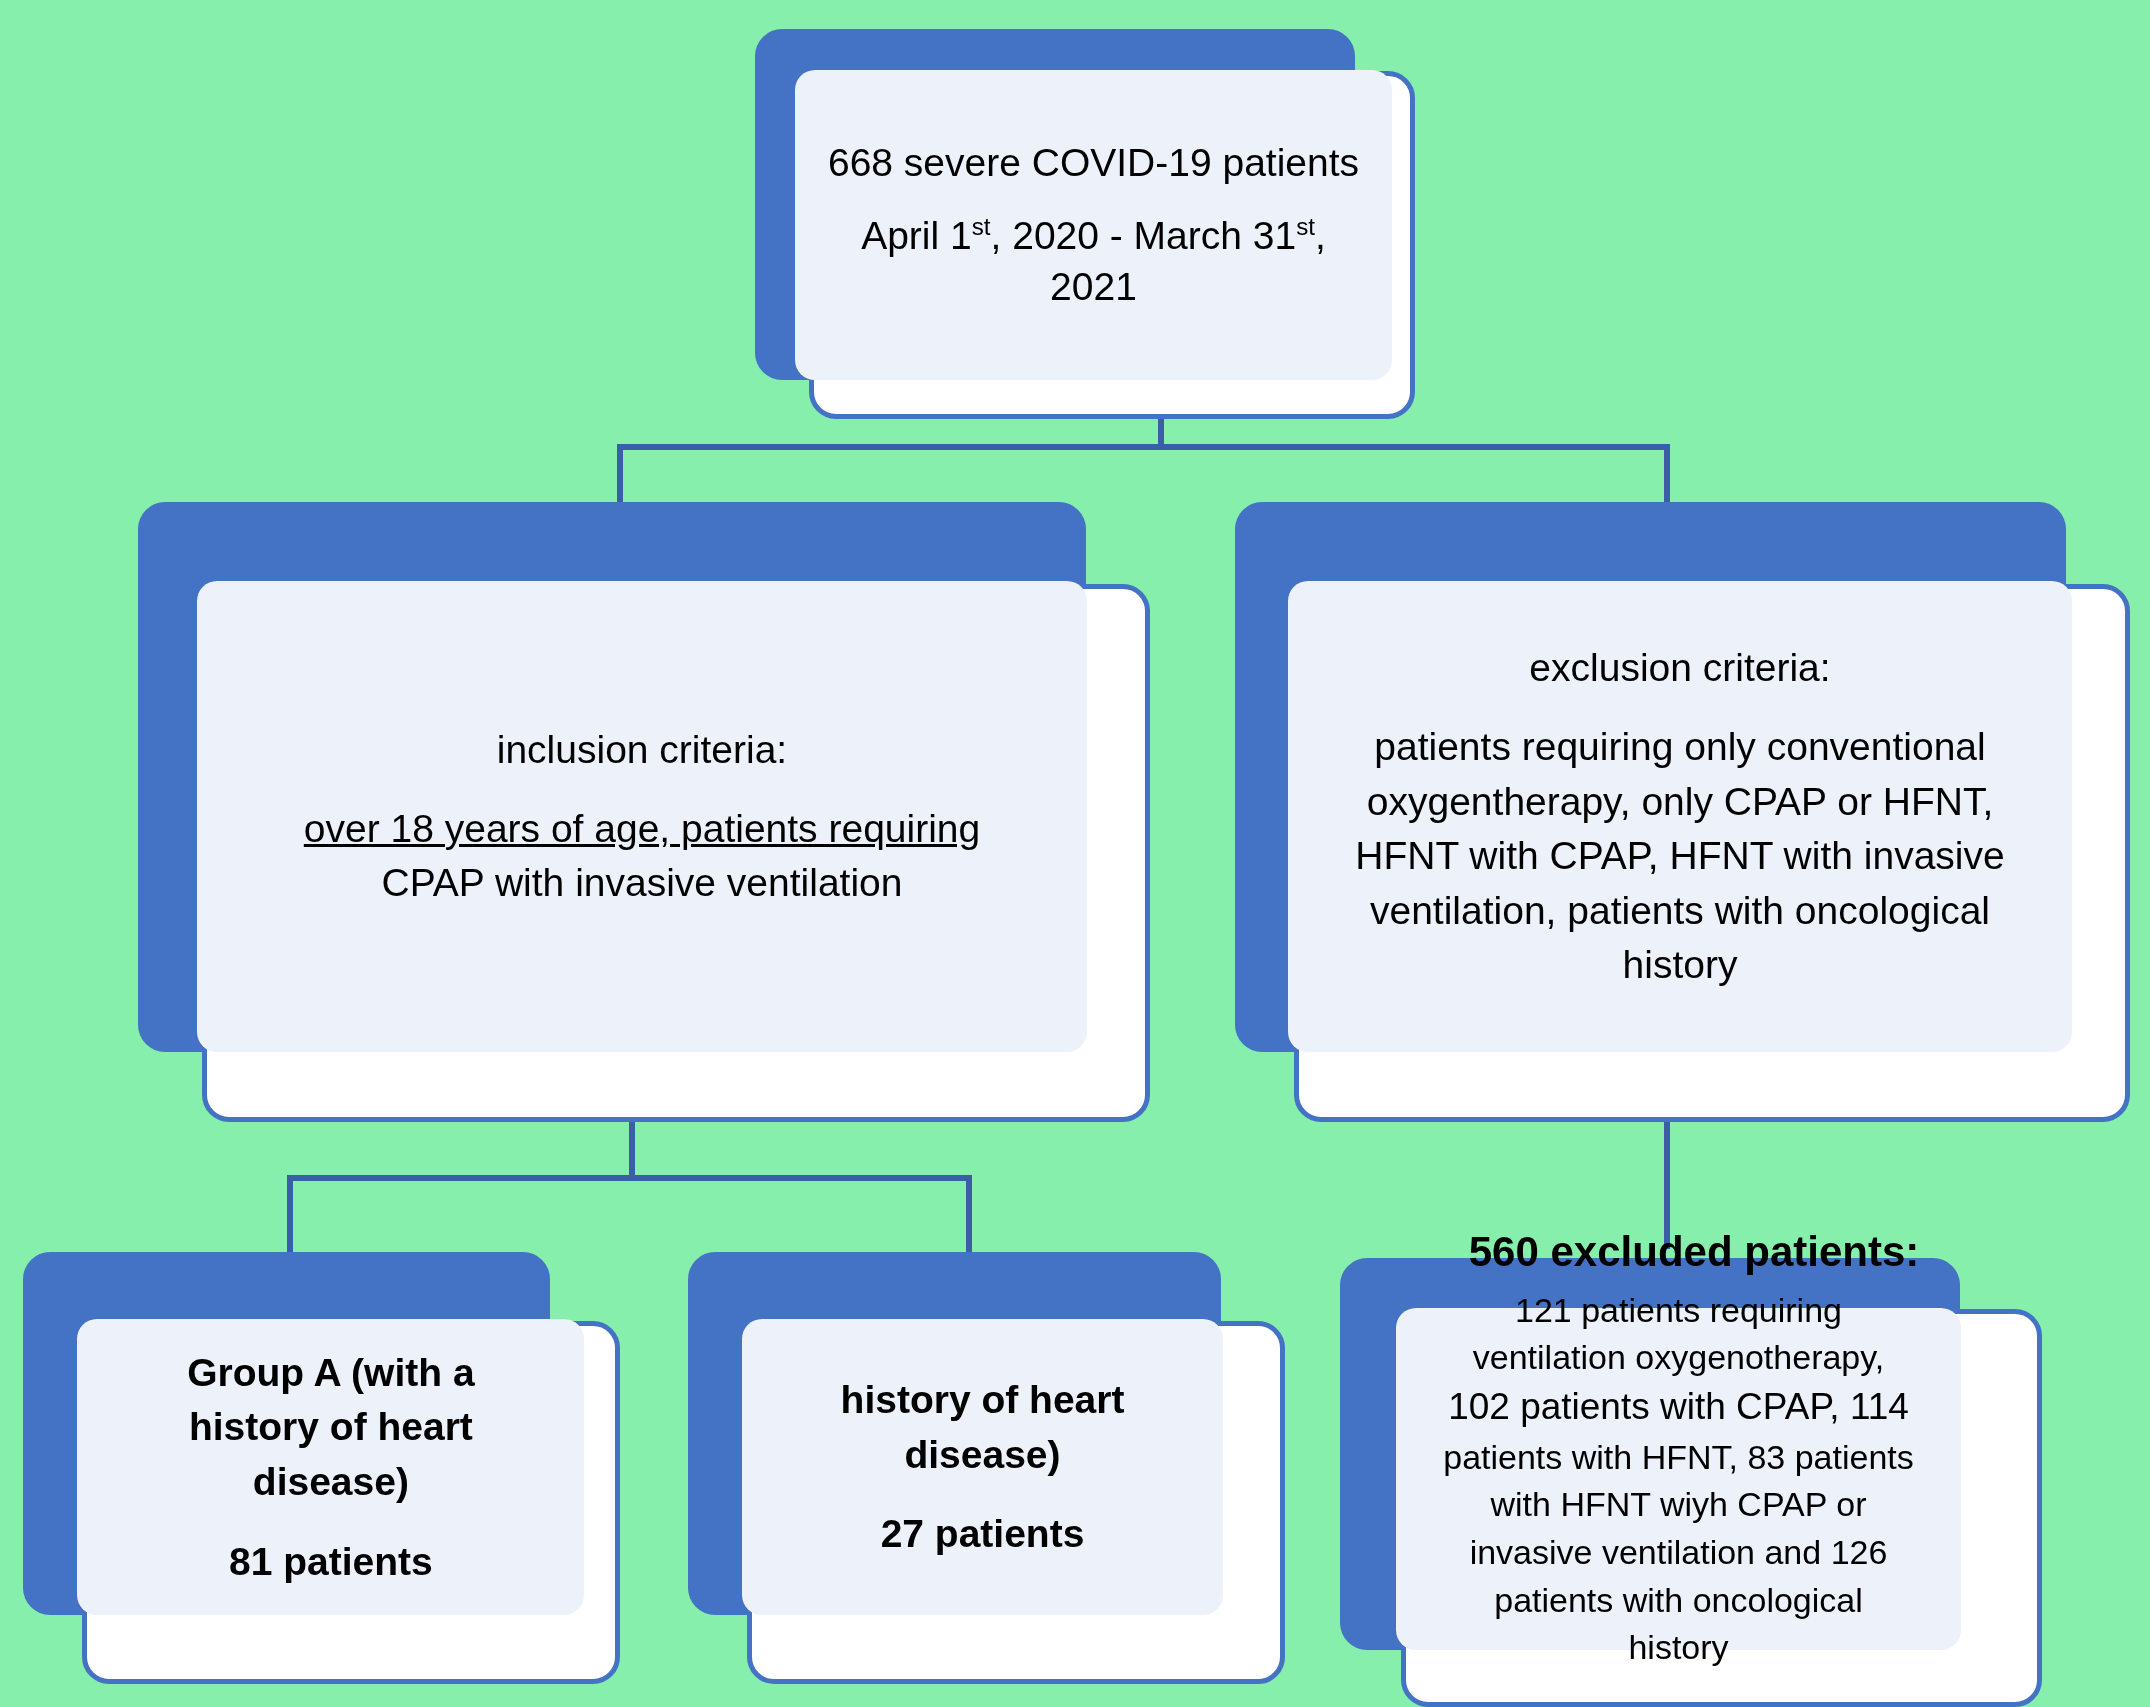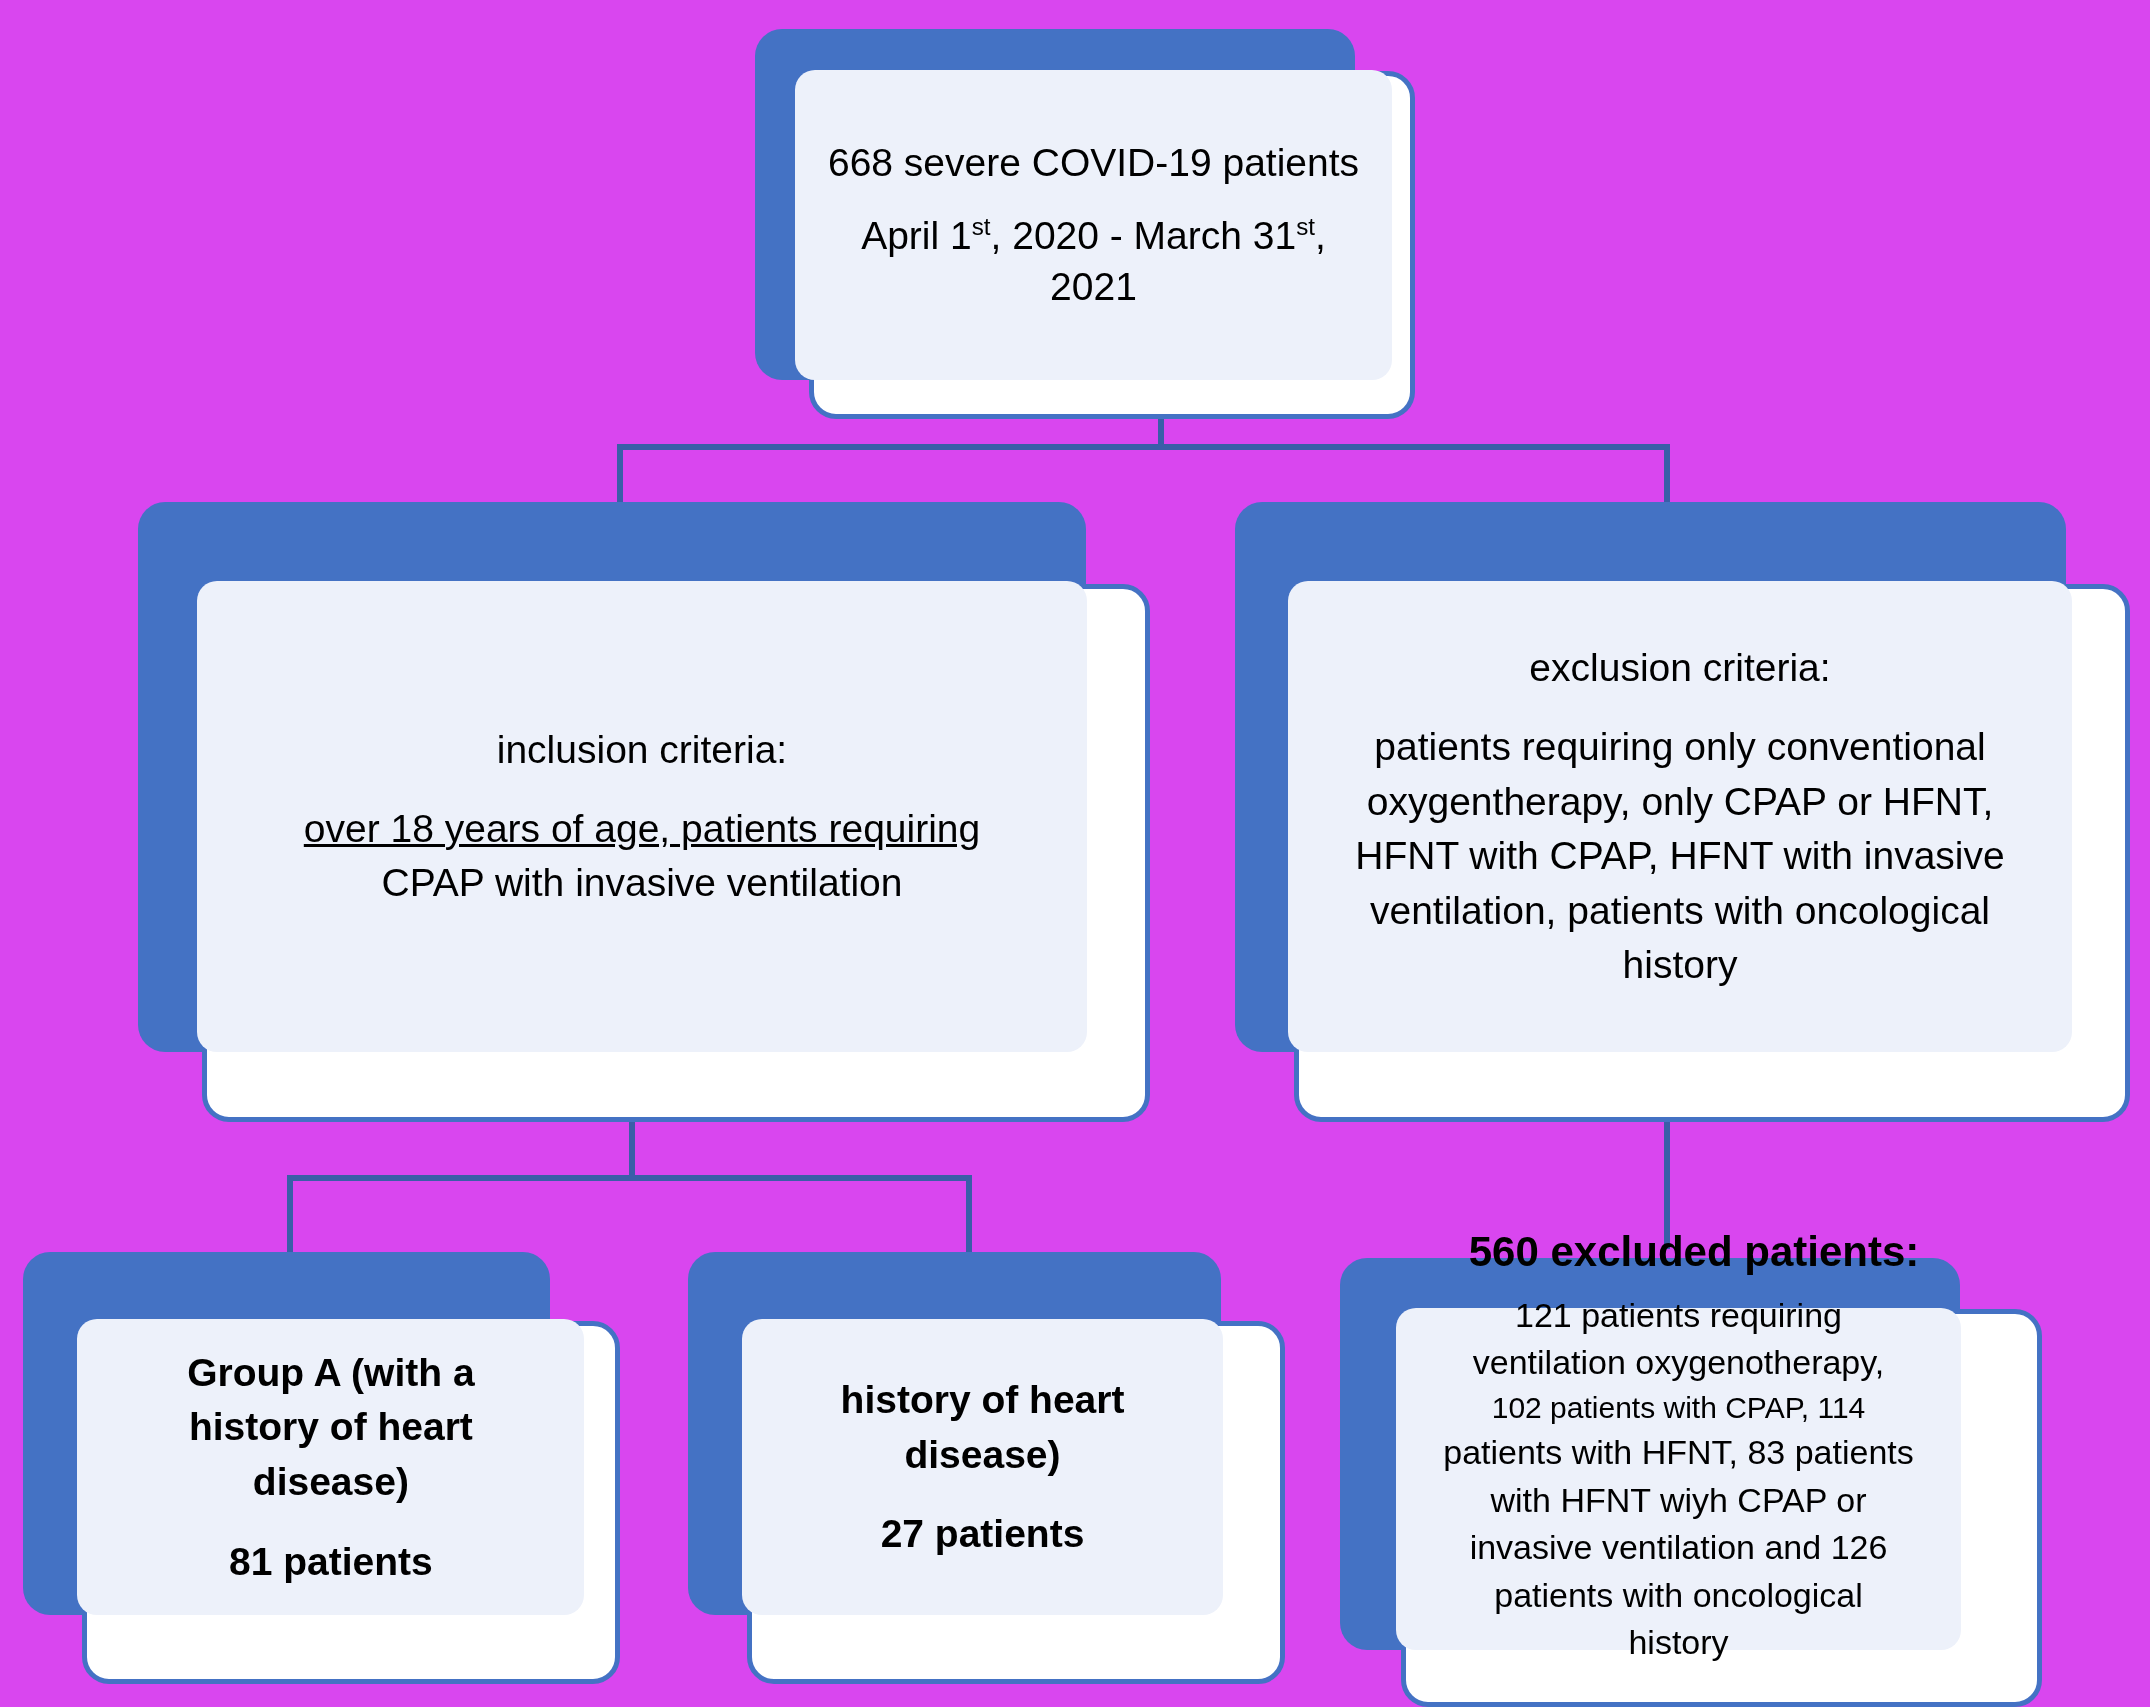--- a/index.html
+++ b/index.html
@@ -9,21 +9,21 @@
     background: #ffffff;
   }
   body {
     font-family: "Liberation Sans", sans-serif;
   }
 
   #canvas {
     position: relative;
     width: 2151px;
     height: 1707px;
-    background: #d946ef;
+    background: #86efac;
     overflow: hidden;
   }
 
   
   .conn {
     position: absolute;
     background: #3A5EA8;
   }
   .conn-h { height: 5.9px; }
   .conn-v { width: 5.9px; }
@@ -161,21 +161,21 @@
     </div>
   </div>
 
   <div class="node" style="left:1340px; top:1258px; width:702px; height:456px;">
     <div class="shadow" style="left:0px; top:0px; width:620px; height:392px;"></div>
     <div class="overhead" style="left:0px; top:-30px; width:708px; font-size:42px;">560 excluded patients:</div>
     <div class="card" style="left:61px; top:51px; width:641px; height:398px;"></div>
     <div class="panel" style="left:56px; top:50px; width:565px; height:342px; padding:0 10.5px;">
       <div class="line reg tight" style="font-size:34px;">121 patients requiring</div>
       <div class="line reg tight" style="font-size:34px;">ventilation oxygenotherapy,</div>
-      <div class="line reg tight" style="font-size:30px;">102 patients with CPAP, 114</div>
+      <div class="line reg tight" style="font-size:37px;">102 patients with CPAP, 114</div>
       <div class="line reg tight" style="font-size:34px;">patients with HFNT, 83 patients</div>
       <div class="line reg tight" style="font-size:34px;">with HFNT wiyh CPAP  or</div>
       <div class="line reg tight" style="font-size:34px;">invasive ventilation and 126</div>
       <div class="line reg tight" style="font-size:34px;">patients with oncological</div>
       <div class="line reg tight" style="font-size:34px;">history</div>
     </div>
   </div>
 
 </div>
 

